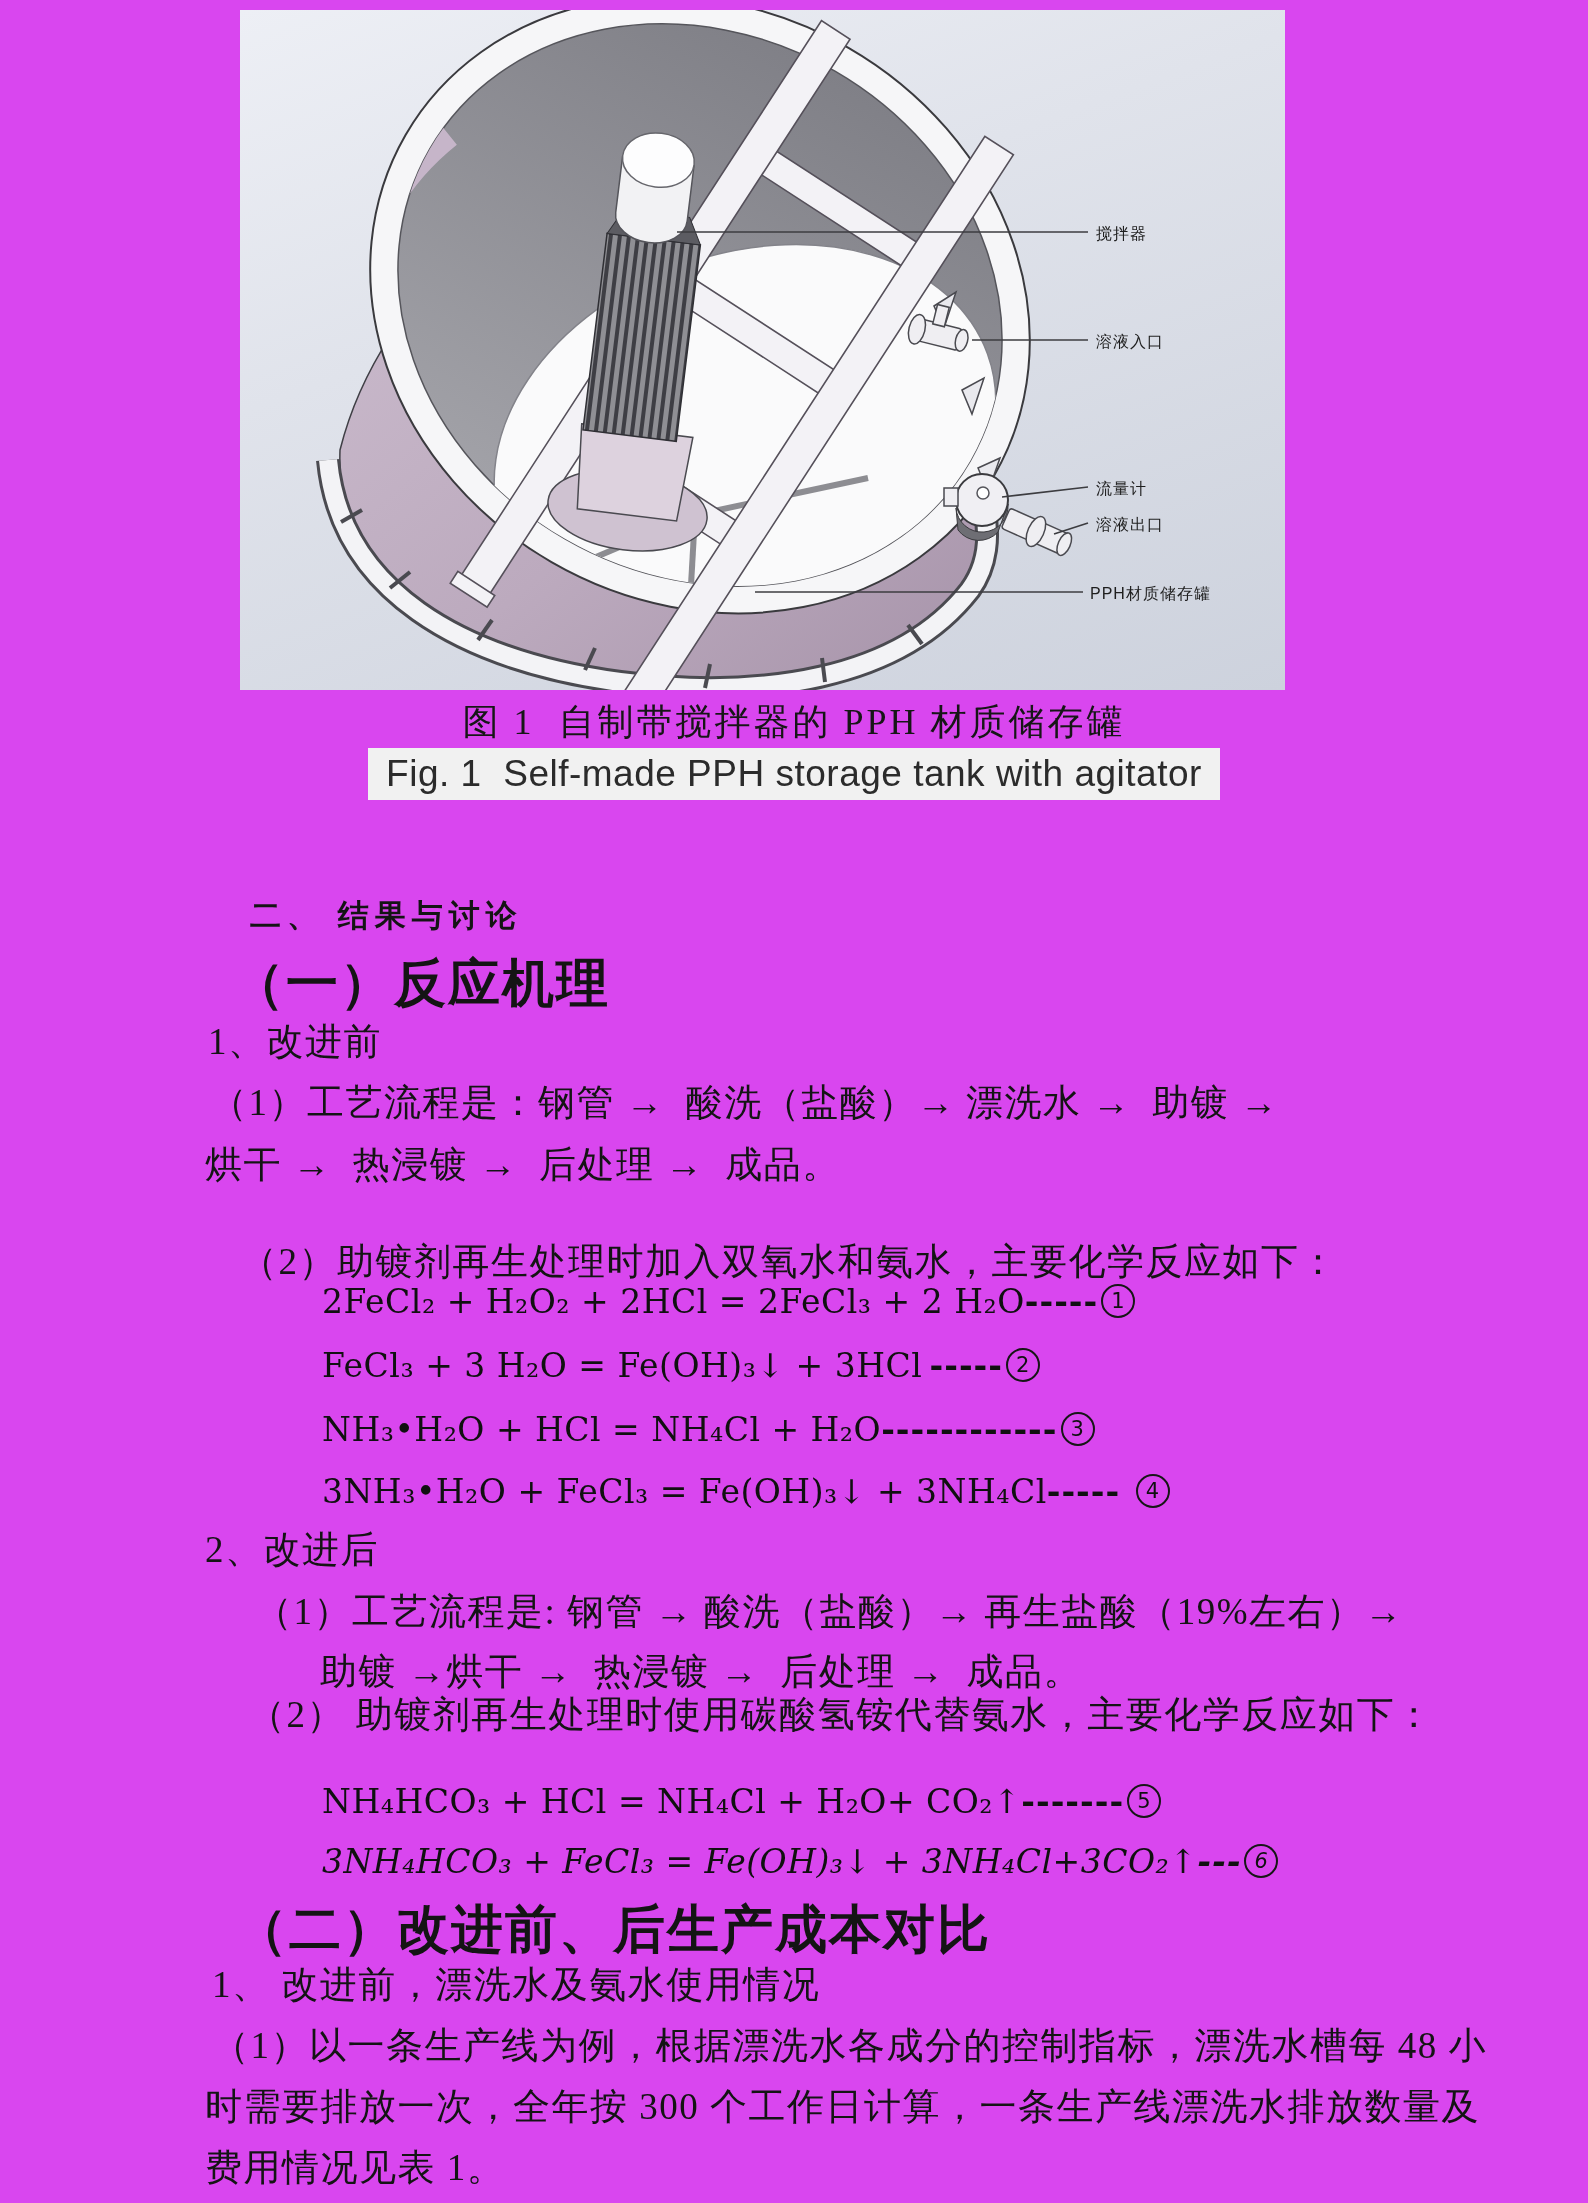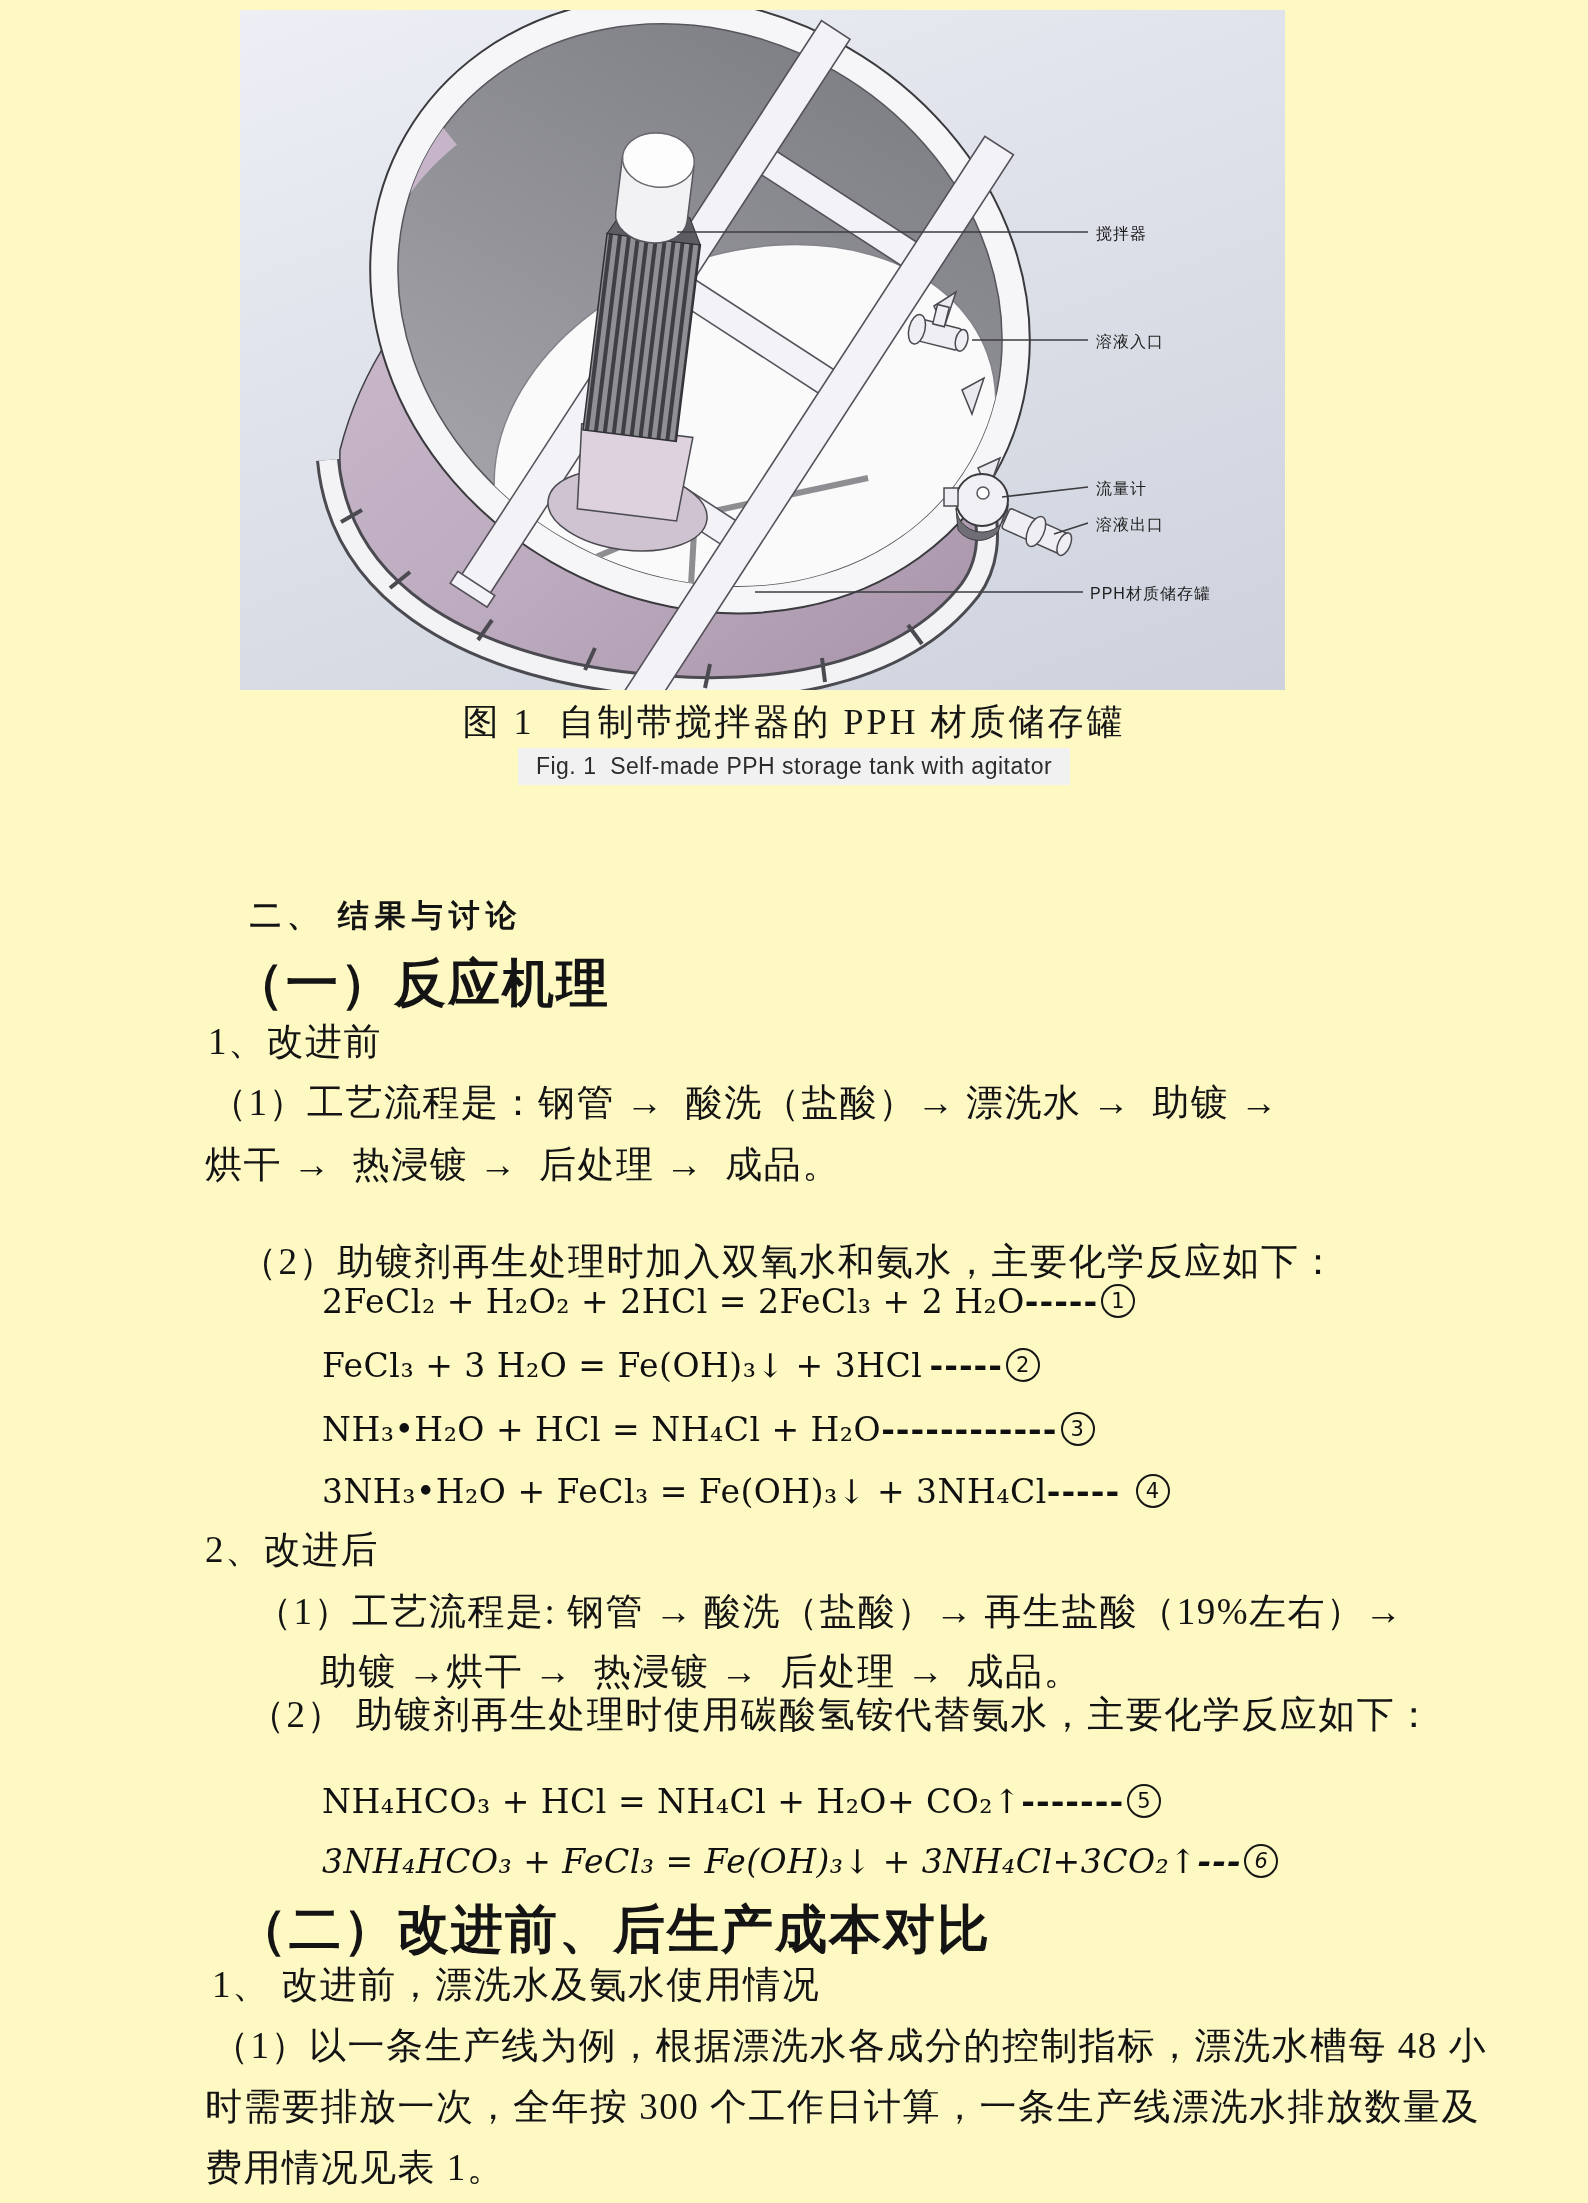--- a/index.html
+++ b/index.html
@@ -1,19 +1,19 @@
 <!DOCTYPE html>
 <html><head>
 <meta charset="utf-8">
 <style>
   html,body{margin:0;padding:0;background:#ffffff;}
   .page{
     position:relative;
     width:1588px;height:2203px;
-    background:#fef9c3;
+    background:#d946ef;
     font-family:"Liberation Serif","DejaVu Serif",serif;
     color:#111;
     overflow:hidden;
   }
   
   .figure-wrap{
     position:absolute;left:240px;top:10px;width:1045px;height:680px;
     background:linear-gradient(160deg,#edeff5 0%,#e0e3eb 38%,#cdd2dd 100%);
   }
   .figure-wrap svg{display:block;width:1045px;height:680px;}
@@ -26,21 +26,21 @@
   .leader{stroke:#3c3c40;stroke-width:1.6;fill:none;}
   
   .caption-cn{
     position:absolute;left:0;top:698px;width:1588px;text-align:center;
     font-size:36px;letter-spacing:3px;color:#161616;white-space:pre;
   }
   .caption-en-row{position:absolute;left:0;top:748px;width:1588px;text-align:center;}
   .caption-en{
     display:inline-block;background:#f1f1f1;padding:5px 18px;
     font-family:"Liberation Sans","DejaVu Sans",sans-serif;
-    font-size:23px;color:#2b2b2b;letter-spacing:0.5px;white-space:pre;
+    font-size:37px;color:#2b2b2b;letter-spacing:0.5px;white-space:pre;
   }
   
   .line{
     position:absolute;font-size:37px;line-height:48px;color:#141414;
     letter-spacing:1.5px;white-space:pre;
   }
   .h1{font-size:31px;font-weight:700;letter-spacing:6px;line-height:56px;}
   .h2{font-size:52px;font-weight:700;letter-spacing:2px;line-height:52px;}
   .eq-row{
     position:absolute;left:322px;width:718px;height:46px;

